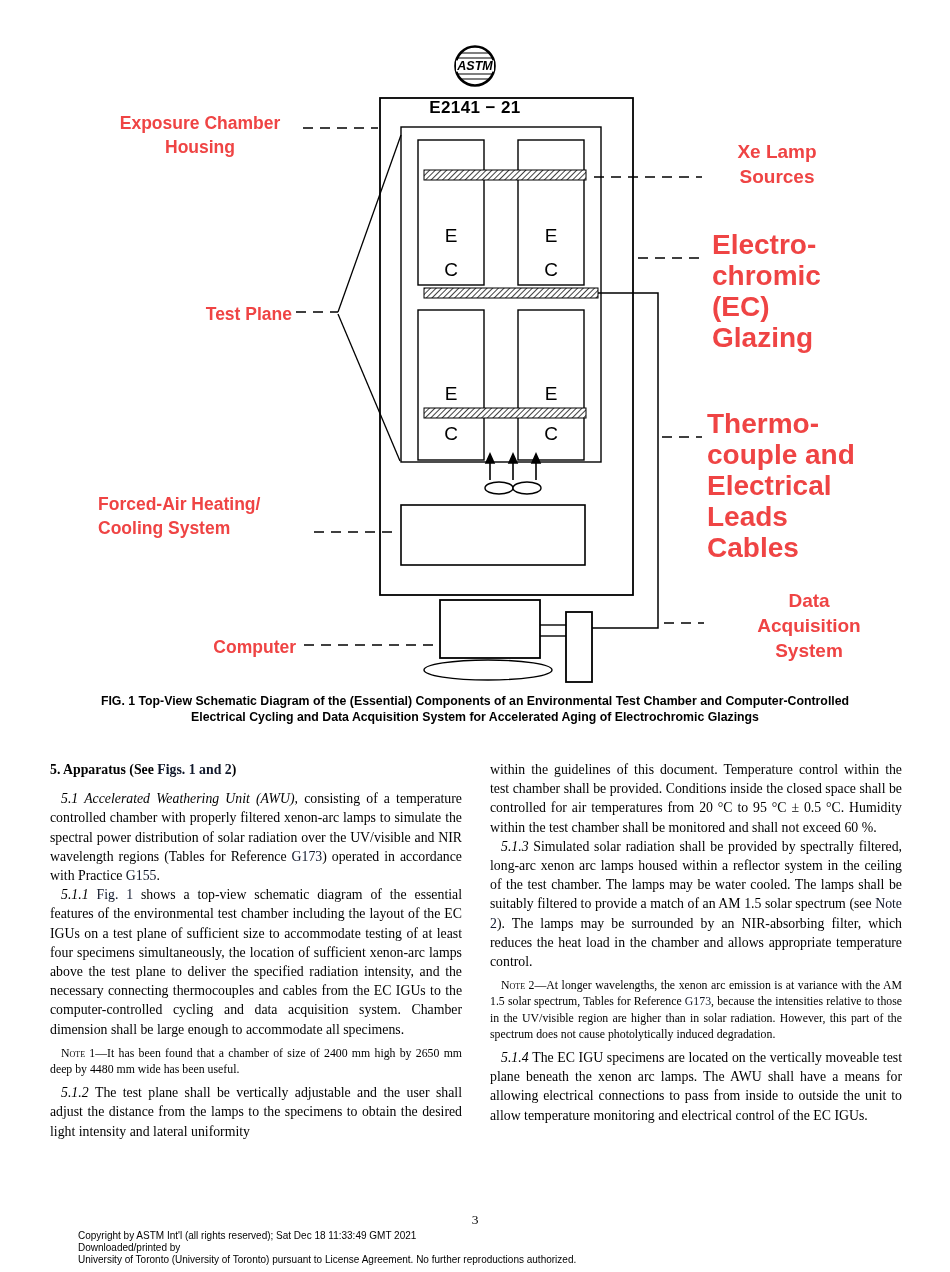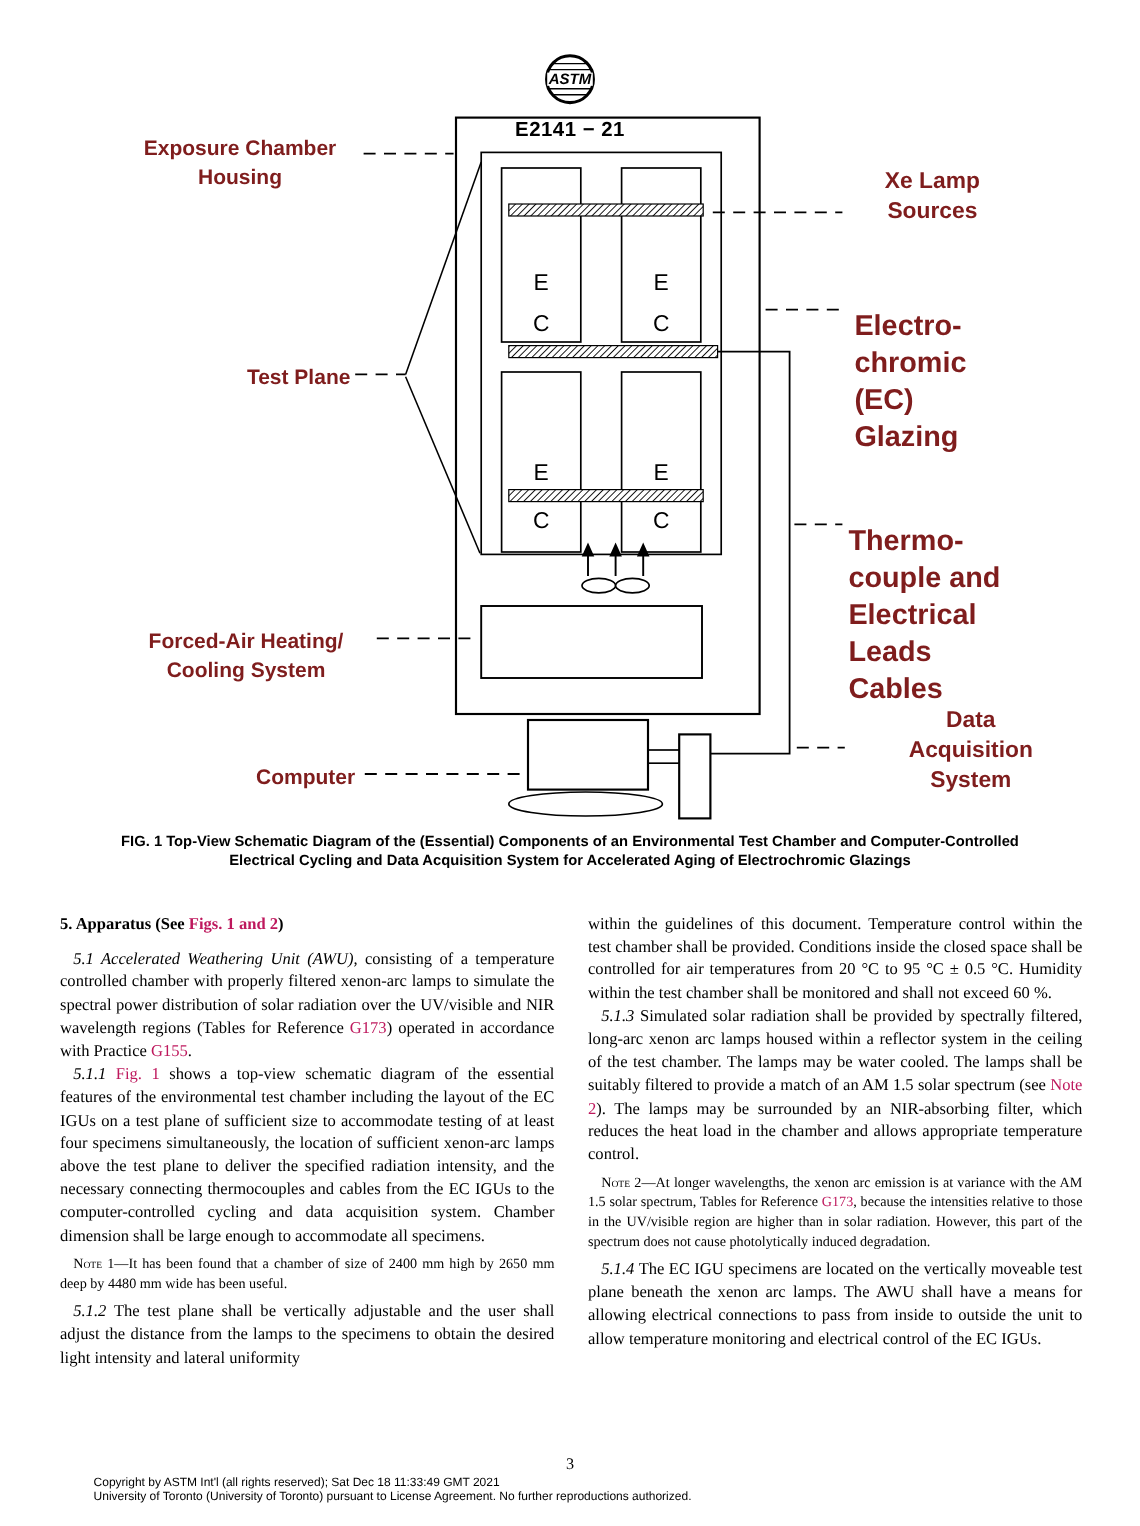--- a/index.html
+++ b/index.html
@@ -10,38 +10,38 @@
 
   
   .hdr { position:absolute; top:44px; left:0; width:100%; }
   .hdr-inner { display:flex; align-items:center; justify-content:center; gap:10px;flex-direction:column; }
   .designation { font-family:"Liberation Sans", sans-serif; font-weight:bold; font-size:17px; letter-spacing:.4px;text-align:right; }
 
   
   .figwrap { position:absolute; top:90px; left:0; width:950px; height:604px; }
   .figwrap svg.diagram { position:absolute; left:0; top:0; }
   .fig-label { position:absolute; font-family:"Liberation Sans", sans-serif; font-weight:bold;
-               color:#7f1d1d; white-space:pre-line; }
+               color:#ef4444; white-space:pre-line; }
   .lab-sm { font-size:17.5px; line-height:24px; }
   .lab-md { font-size:19px;  line-height:25px;text-align:center; }
-  .lab-lg { font-size:24px;  line-height:31px;margin-top:27px; }
+  .lab-lg { font-size:28px;  line-height:31px; }
 
   .caption { position:absolute; top:694px; left:65px; width:820px; text-align:center;
              font-family:"Liberation Sans", sans-serif; font-weight:bold;
              font-size:12.3px; line-height:15.5px; }
 
   
   .columns { position:absolute; top:760px; left:50px; width:852px; display:flex; gap:28px; }
   .col { width:412px; text-align:justify; font-size:13.8px; line-height:19.2px; }
   h2.apparatus { font-size:13.8px; font-weight:bold; margin:0 0 10px 0; text-indent:0; text-align:left; }
   .para { margin:0; text-indent:11px; }
   .para-cont { margin:0; text-indent:0; }
   .note { font-size:11.8px; line-height:16.2px; margin:6px 0; text-indent:11px; }
   .sc { font-variant:small-caps; }
-  .ref { color:#be185d; text-decoration:none; cursor:pointer; }
+  .ref { color:#0f172a; text-decoration:none; cursor:pointer; }
 
   
   .pagenum { position:absolute; top:1212px; left:0; width:100%; text-align:center; font-size:13.5px; }
   .stamp { position:absolute; left:78px; top:1230px; font-family:"Liberation Sans", sans-serif;
            font-size:10px; line-height:12px; }
 </style>
 </head>
 <body>
 
 <div class="page">
@@ -152,21 +152,21 @@
     <div class="fig-label lab-lg" style="left:712px; top:139px; width:145px;">Electro-
 chromic
 (EC)
 Glazing</div>
     <div class="fig-label lab-sm" style="left:188px; top:212px; width:104px; text-align:right;">Test Plane</div>
     <div class="fig-label lab-lg" style="left:707px; top:318px; width:155px;">Thermo-
 couple and
 Electrical
 Leads
 Cables</div>
-    <div class="fig-label lab-sm" style="left:98px; top:432px; width:214px; text-align:center;">Forced-Air Heating/
+    <div class="fig-label lab-sm" style="left:98px; top:402px; width:214px; text-align:left;">Forced-Air Heating/
 Cooling System</div>
     <div class="fig-label lab-sm" style="left:192px; top:545px; width:104px; text-align:right;">Computer</div>
     <div class="fig-label lab-md" style="left:712px; top:498px; width:130px;margin-left:32px;">Data
 Acquisition
 System</div>
   </div>
 
   <div class="caption">
     <div>FIG. 1 Top-View Schematic Diagram of the (Essential) Components of an Environmental Test Chamber and Computer-Controlled</div>
     <div>Electrical Cycling and Data Acquisition System for Accelerated Aging of Electrochromic Glazings</div>
@@ -192,16 +192,17 @@
 
       <p class="note"><span class="sc">Note 2</span><span>—At longer wavelengths, the xenon arc emission is at variance with the AM 1.5 solar spectrum, Tables for Reference </span><span class="ref">G173</span><span>, because the intensities relative to those in the UV/visible region are higher than in solar radiation. However, this part of the spectrum does not cause photolytically induced degradation.</span></p>
 
       <p class="para"><i>5.1.4 </i><span>The EC IGU specimens are located on the vertically moveable test plane beneath the xenon arc lamps. The AWU shall have a means for allowing electrical connections to pass from inside to outside the unit to allow temperature monitoring and electrical control of the EC IGUs.</span></p>
     </div>
   </div>
 
   <div class="pagenum">3</div>
   <div class="stamp">
     <div>Copyright by ASTM Int'l (all rights reserved); Sat Dec 18 11:33:49 GMT 2021</div>
+    <div>Downloaded/printed by</div>
     <div>University of Toronto (University of Toronto) pursuant to License Agreement. No further reproductions authorized.</div>
   </div>
 
 </div>
 
 </body></html>

